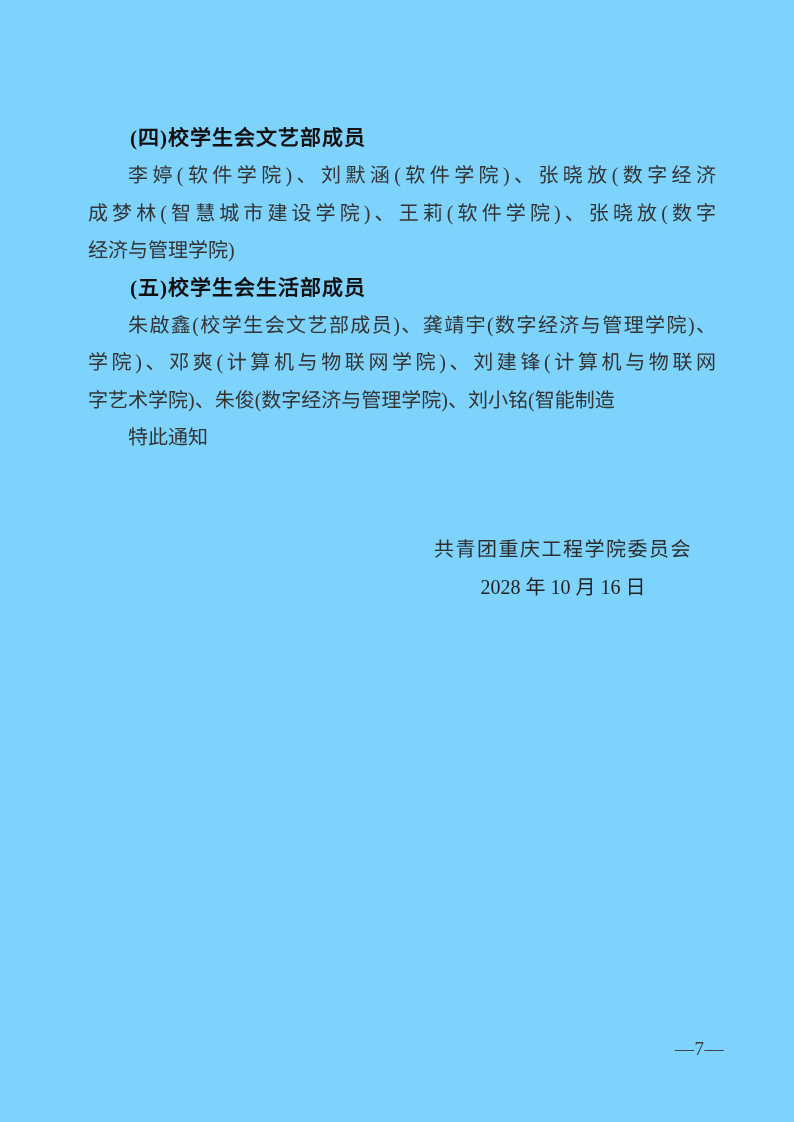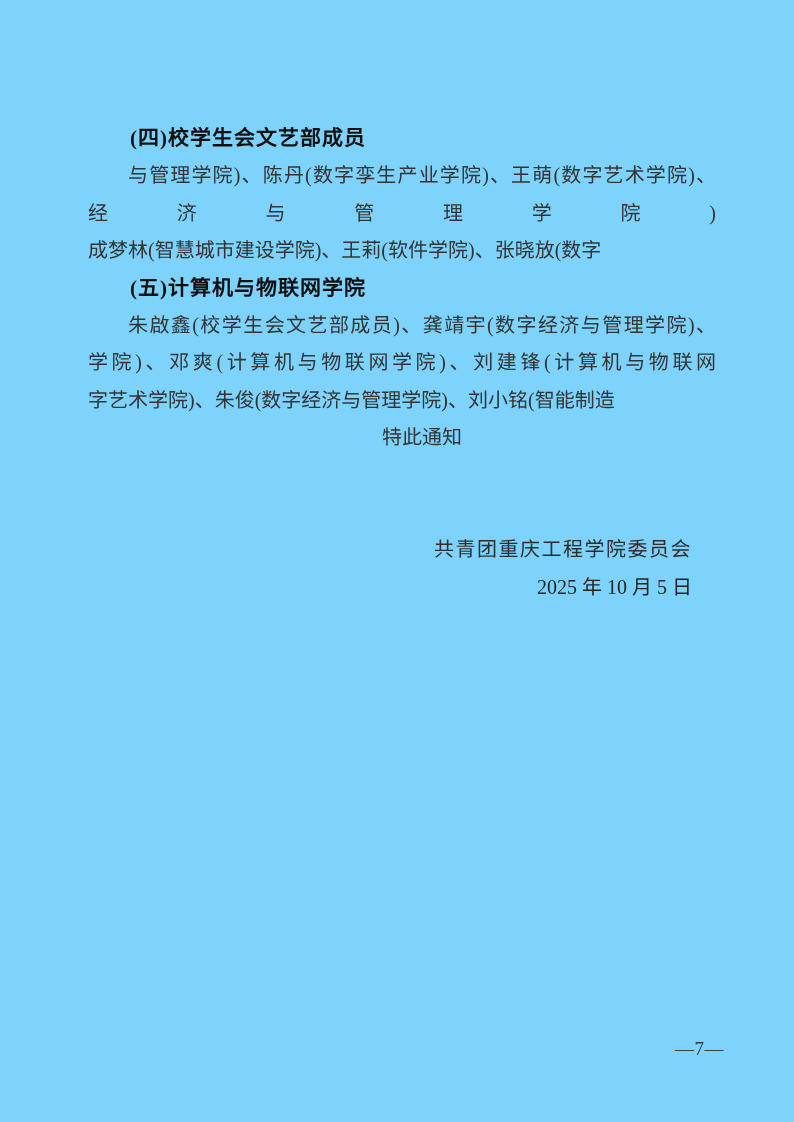--- a/index.html
+++ b/index.html
@@ -40,30 +40,29 @@
     text-align: justify;
     text-align-last: justify;
     text-justify: inter-character;
   }
   .doc-line:first-child { text-indent: 2em; }
   .doc-line:last-child { text-align-last: left; }
   .doc-closing {
     margin: 0;
     text-indent: 2em;
     line-height: 37.4px;
-    text-align: center;
   }
   .sig-wrap {
     margin-top: 74.8px;
     text-align: right;
     padding-right: 24px;
   }
   .sig-inner {
     display: inline-block;
-    text-align: right;
+    text-align: center;
     line-height: 37.4px;
   }
   .sig-org {
     font-size: 20px;
     letter-spacing: 1.5px;
     color: #2e2e2e;
   }
   .sig-date {
     font-size: 20px;
     color: #222222;
@@ -80,40 +79,40 @@
 </style>
 </head>
 <body>
 
 <div class="page">
   <main class="doc">
 
     <section class="doc-section">
       <h2 class="doc-heading">(四)校学生会文艺部成员</h2>
       <div class="doc-para">
-          <div class="doc-line">与管理学院)、陈丹(数字孪生产业学院)、王萌(数字艺术学院)、</div>
+          <div class="doc-line">李婷(软件学院)、刘默涵(软件学院)、张晓放(数字经济</div>
+          <div class="doc-line">成梦林(智慧城市建设学院)、王莉(软件学院)、张晓放(数字</div>
           <div class="doc-line">经济与管理学院)</div>
-          <div class="doc-line">成梦林(智慧城市建设学院)、王莉(软件学院)、张晓放(数字</div>
         </div>
     </section>
 
     <section class="doc-section">
-      <h2 class="doc-heading">(五)计算机与物联网学院</h2>
+      <h2 class="doc-heading">(五)校学生会生活部成员</h2>
       <div class="doc-para">
           <div class="doc-line">朱啟鑫(校学生会文艺部成员)、龚靖宇(数字经济与管理学院)、</div>
           <div class="doc-line">学院)、邓爽(计算机与物联网学院)、刘建锋(计算机与物联网</div>
           <div class="doc-line">字艺术学院)、朱俊(数字经济与管理学院)、刘小铭(智能制造</div>
         </div>
     </section>
 
     <p class="doc-closing">特此通知</p>
 
     <div class="sig-wrap">
       <div class="sig-inner">
         <div class="sig-org">共青团重庆工程学院委员会</div>
-        <div class="sig-date">2025 年 10 月 5 日</div>
+        <div class="sig-date">2028 年 10 月 16 日</div>
       </div>
     </div>
 
   </main>
 
   <div class="page-number">—7—</div>
 </div>
 
 </body></html>

